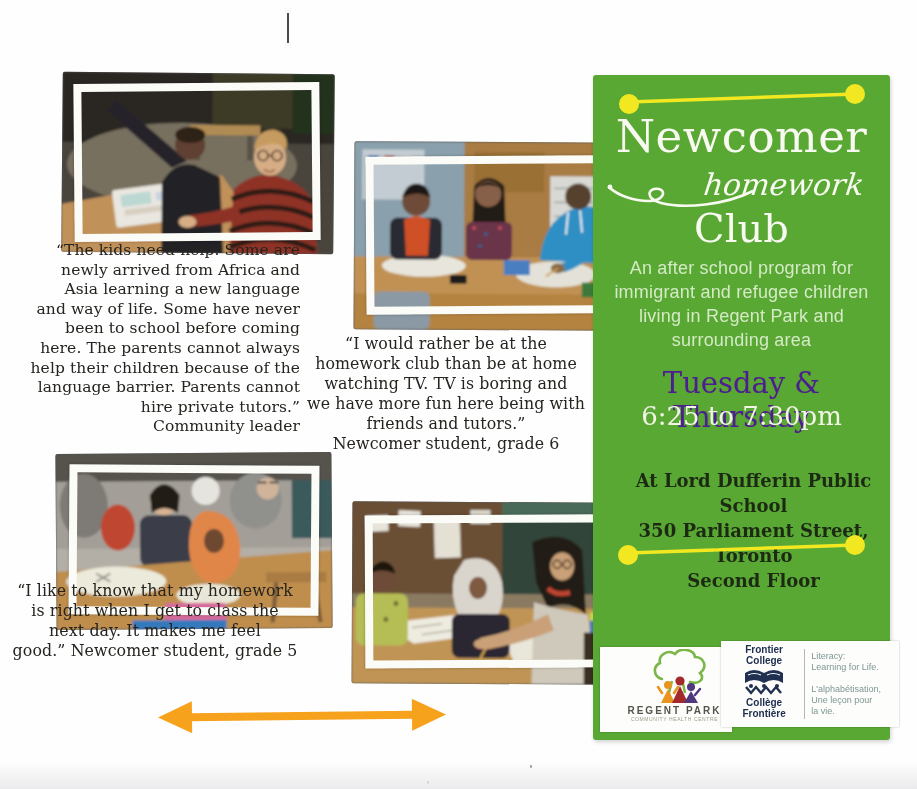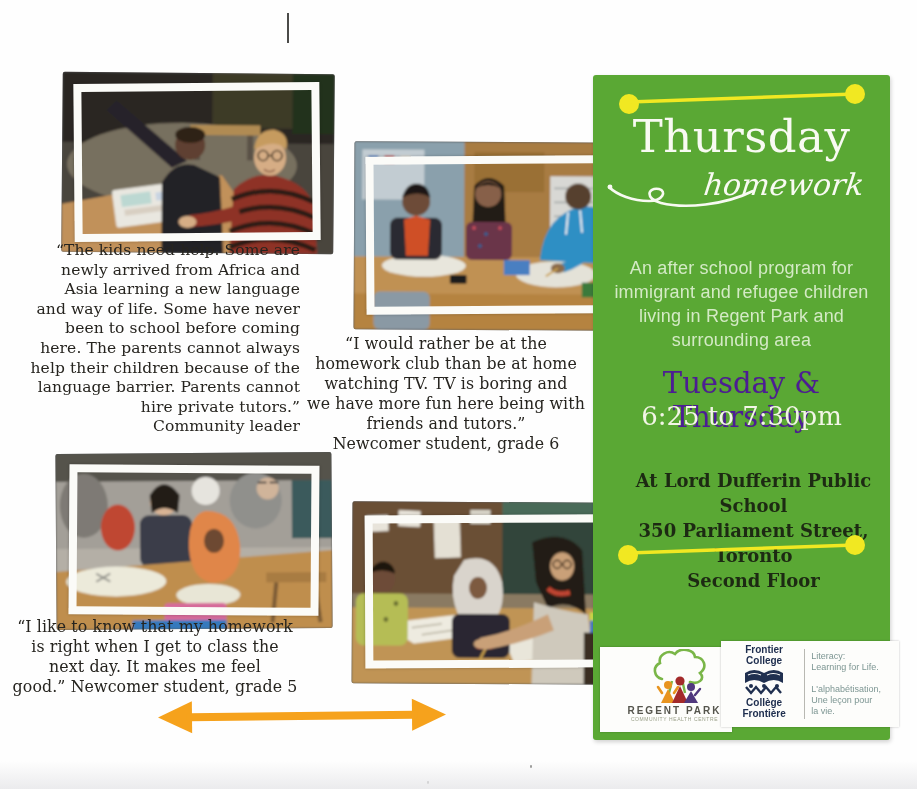--- a/index.html
+++ b/index.html
@@ -15,21 +15,21 @@
   .p2 .frame{left:13px;top:12px;right:13px;bottom:14px;transform:rotate(.8deg);}
   .p3{left:314px;top:126px;width:264px;height:188px;transform:rotate(.3deg);}
   .p3 .frame{left:12px;top:14px;right:14px;bottom:16px;transform:rotate(-.7deg);}
   .p4{left:312px;top:486px;width:266px;height:182px;transform:rotate(.3deg);}
   .p4 .frame{left:13px;top:13px;right:14px;bottom:16px;transform:rotate(-.6deg);}
   
   .quote{position:absolute;margin:0;text-align:center;color:#26241f;
          font-size:15.5px;line-height:19.6px;letter-spacing:.1px;}
   .q1{left:10px;top:241px;width:290px;text-align:right;}
   .q2{left:299px;top:334px;width:294px;font-size:15.8px;line-height:20px;}
-  .q3{left:10px;top:617px;width:290px;font-size:15.8px;line-height:20px;}
+  .q3{left:10px;top:581px;width:290px;font-size:15.8px;line-height:20px;}
   
   .green-panel{position:absolute;left:593px;top:75px;width:297px;height:665px;
                background:#5aa834;border-radius:3px;color:#f6f8ef;text-align:center;
                box-shadow:1px 2px 4px rgba(0,0,0,.18);}
   .divider{position:absolute;left:20px;width:256px;height:32px;}
   .div-top{top:8px;} .div-bottom{top:458px;}
   .title-main{position:absolute;top:36px;left:0;width:100%;font-size:45px;line-height:52px;
               color:#f8faf2;letter-spacing:.5px;}
   .script-row{position:absolute;top:92px;left:0;width:100%;height:44px;}
   .flourish{position:absolute;left:12px;top:12px;width:152px;height:30px;}
@@ -268,30 +268,31 @@
   </svg>
 
   <section class="green-panel">
 
     <svg class="divider div-top" viewBox="0 0 256 32">
       <circle cx="16" cy="21" r="10" fill="#f1e822"></circle>
       <path d="M16,19 L242,11" stroke="#f1e822" stroke-width="3.5" fill="none"></path>
       <circle cx="242" cy="11" r="10" fill="#f1e822"></circle>
     </svg>
 
-    <div class="title-main">Thursday</div>
+    <div class="title-main">Newcomer</div>
 
     <div class="script-row">
       <svg class="flourish" viewBox="0 0 152 30">
         <path d="M148,12 C120,26 80,30 56,24 C40,20 42,8 54,10 C62,12 58,22 44,22 C28,22 12,16 4,8" stroke="#f8faf2" stroke-width="2.6" fill="none" stroke-linecap="round"></path>
         <circle cx="5" cy="8" r="2.4" fill="#f8faf2"></circle>
       </svg>
       <span class="script-word">homework</span>
     </div>
 
+    <div class="title-club">Club</div>
 
     <p class="desc">An after school program for<br>immigrant and refugee children<br>living in Regent Park and<br>surrounding area</p>
 
     <div class="days">Tuesday &amp; Thursday</div>
     <div class="time">6:25 to 7:30pm</div>
 
     <p class="location">At Lord Dufferin Public School<br>350 Parliament Street, Toronto<br>Second Floor</p>
 
     <svg class="divider div-bottom" viewBox="0 0 256 32">
       <circle cx="15" cy="22" r="10" fill="#f1e822"></circle>

